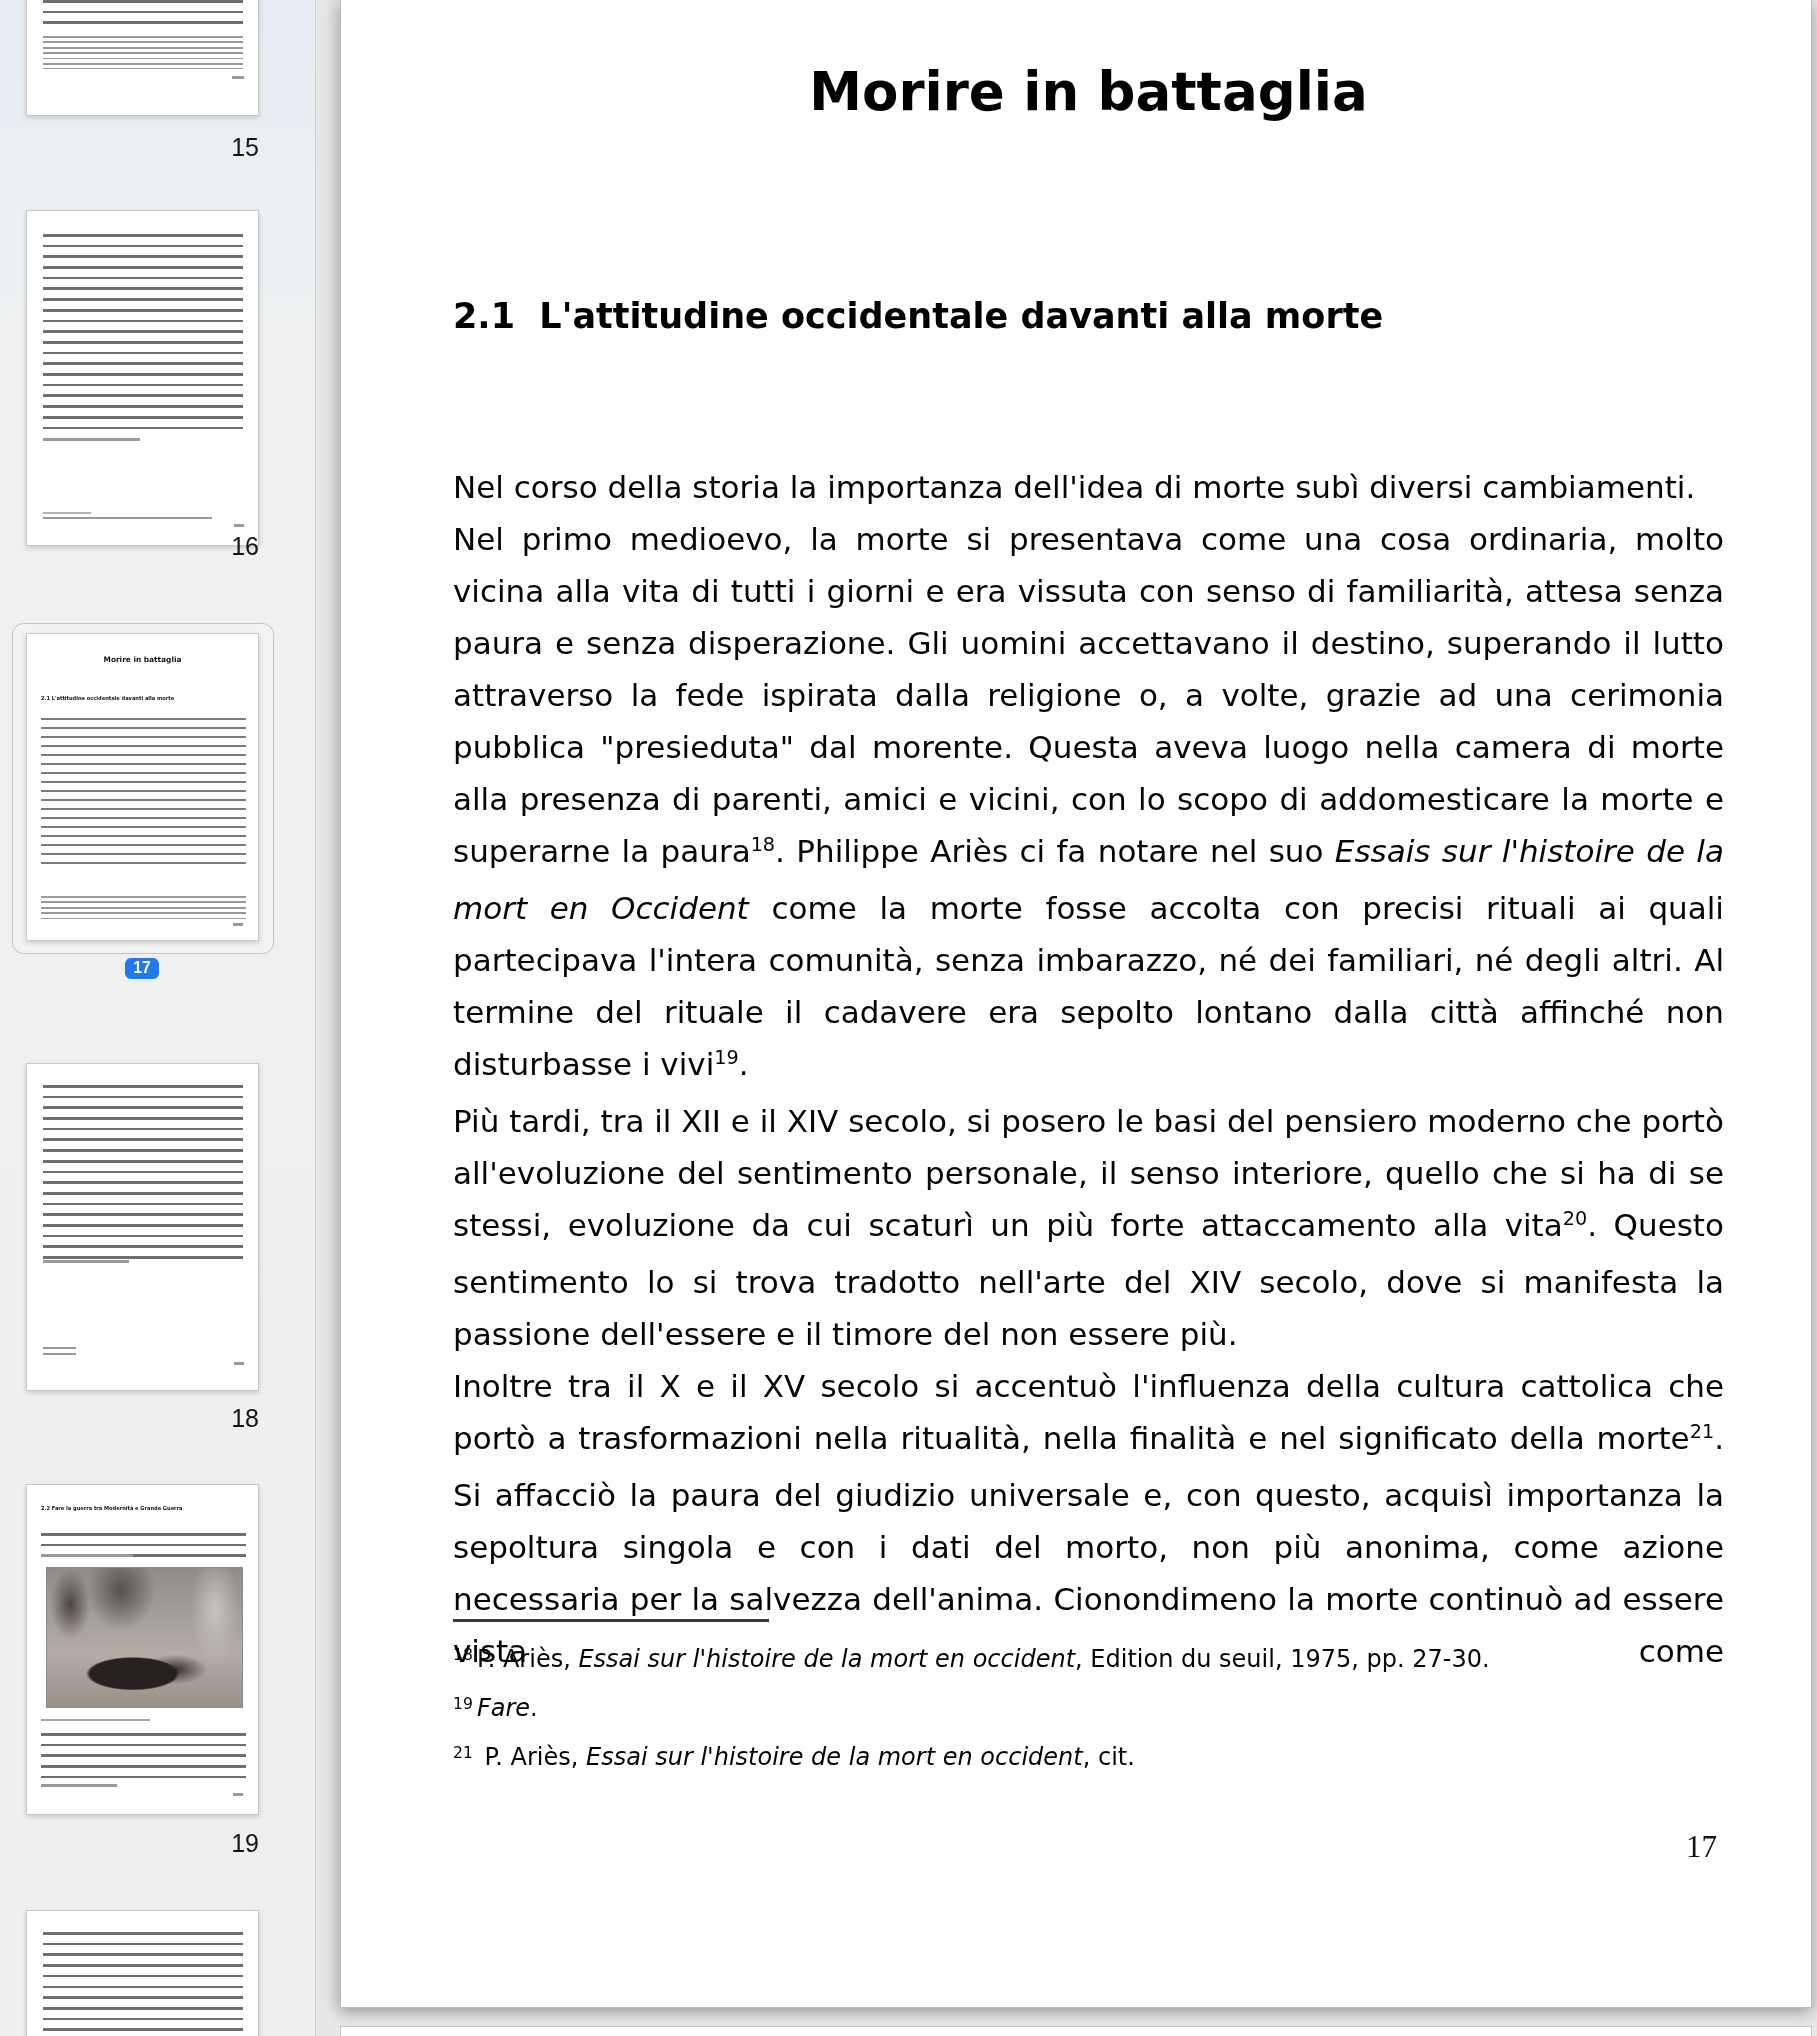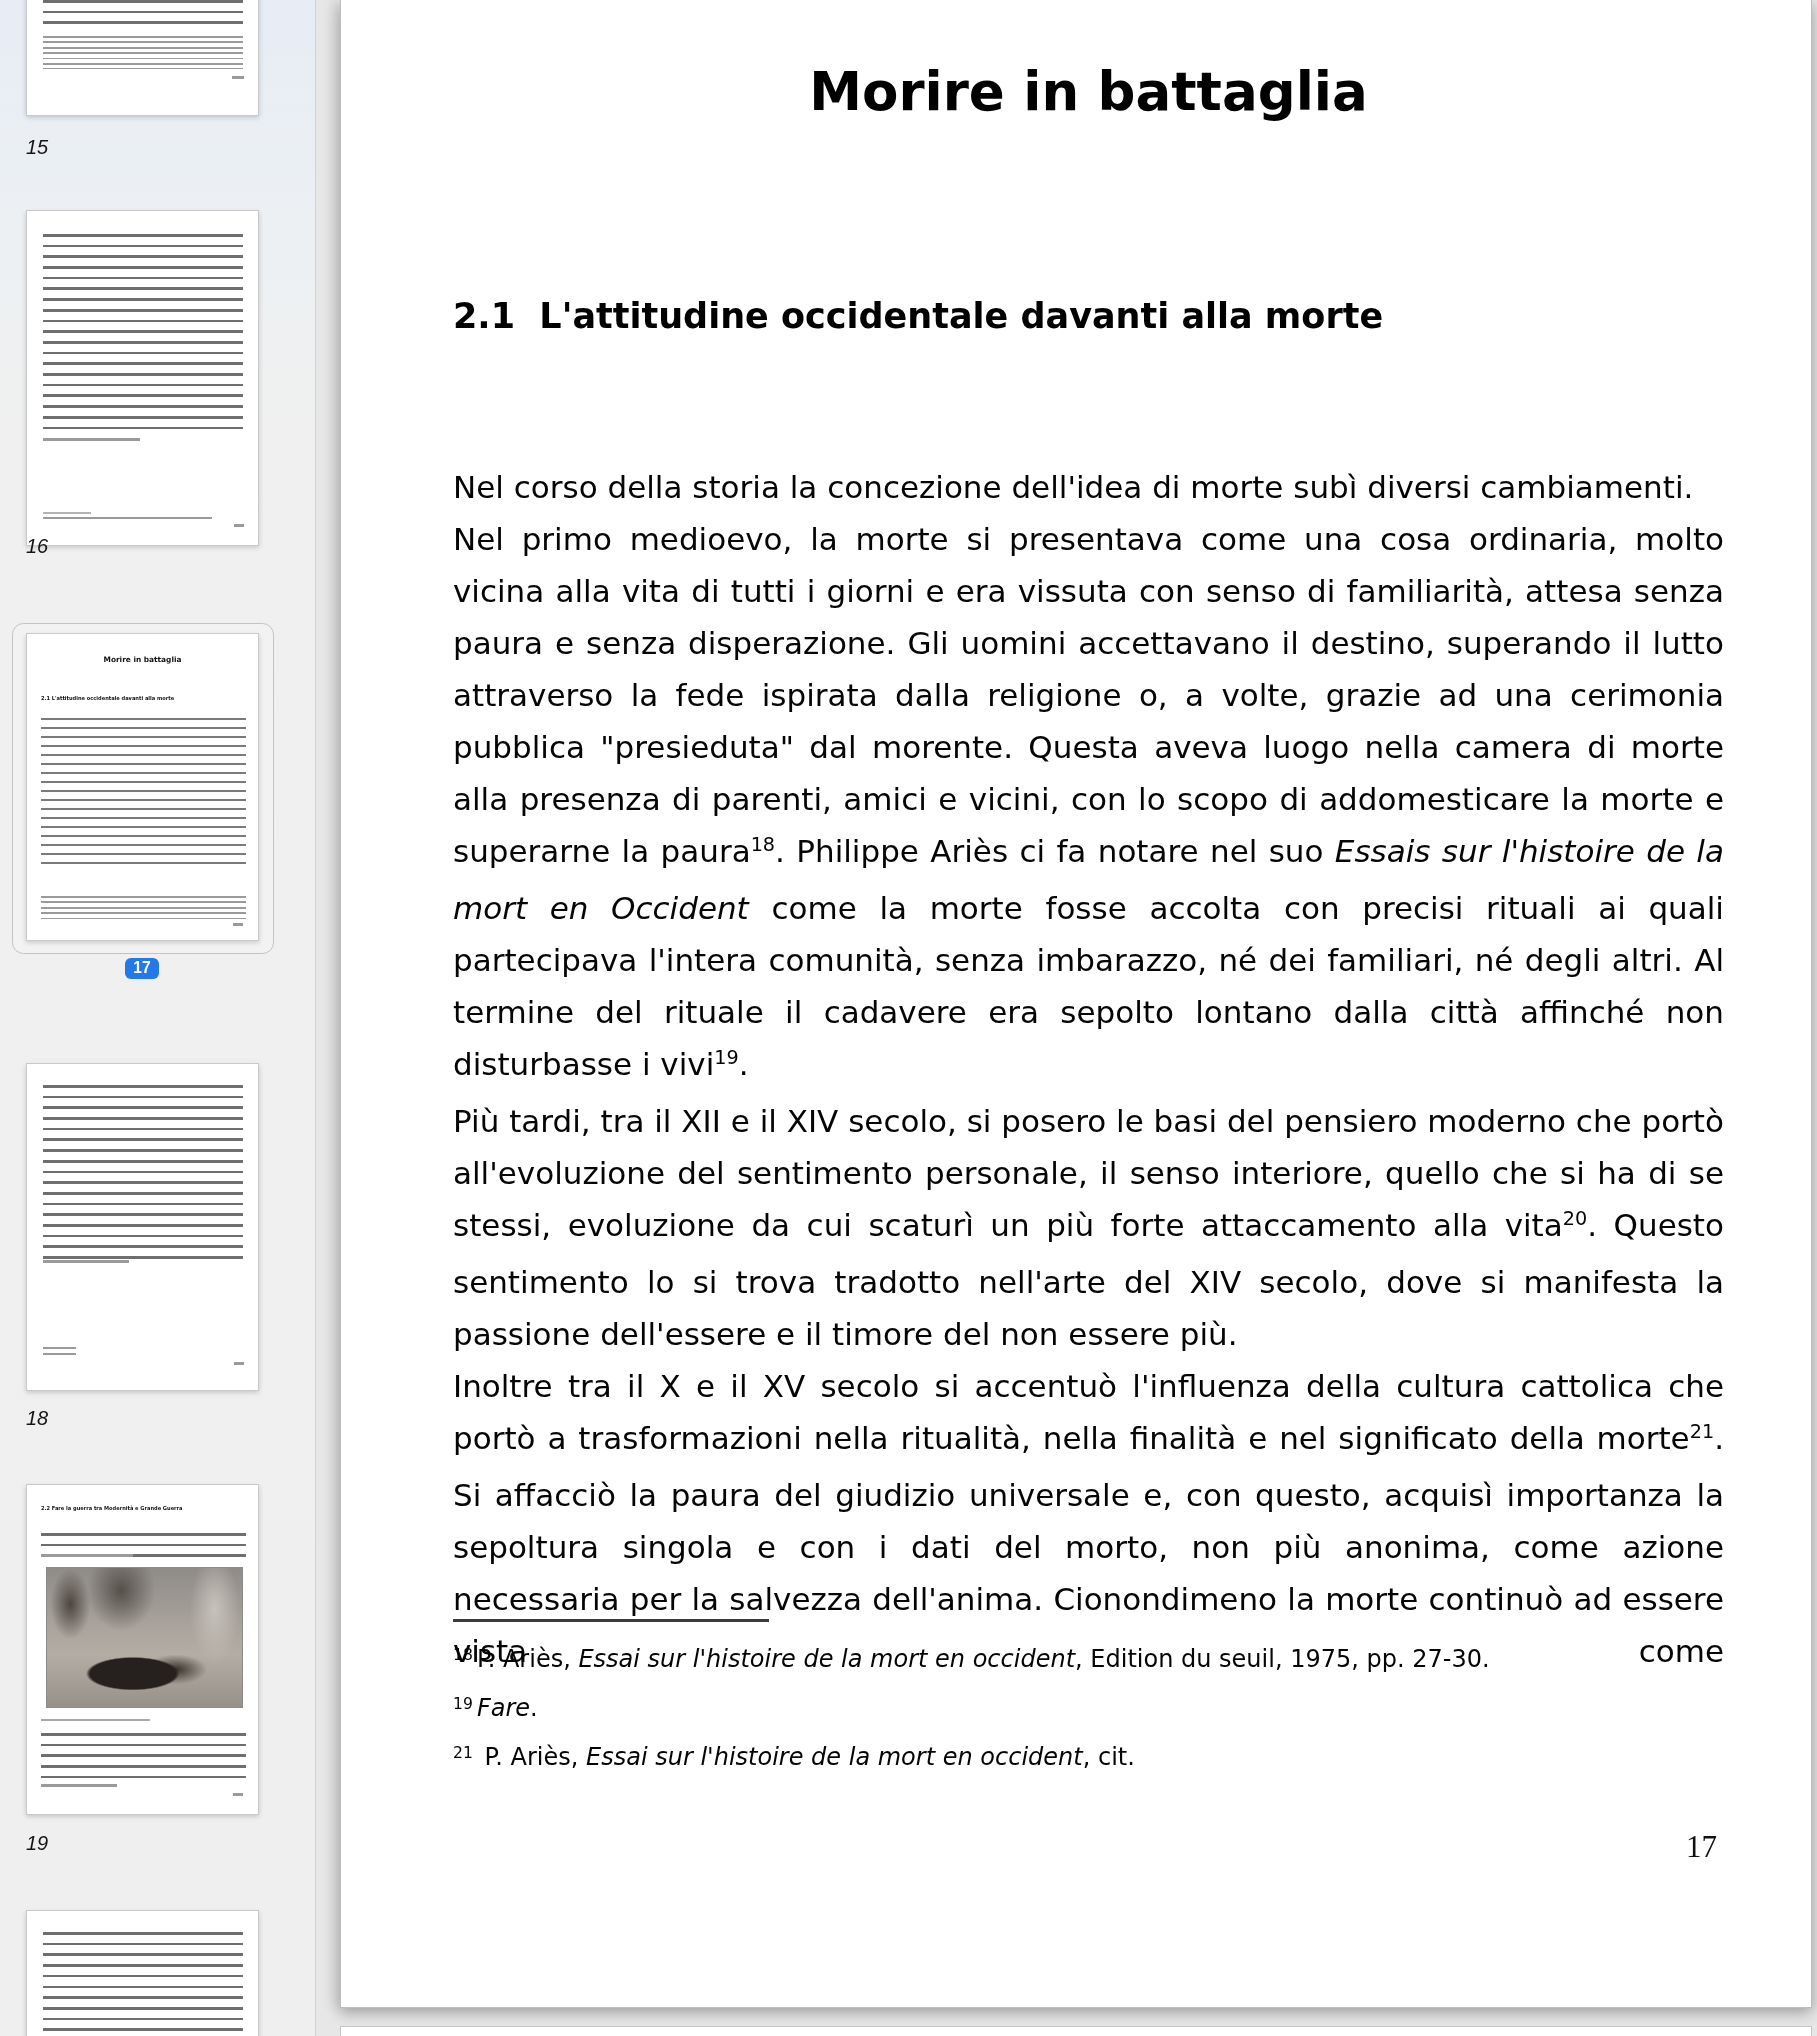--- a/index.html
+++ b/index.html
@@ -19,22 +19,22 @@
     position:absolute; left:26px; width:233px; background:#ffffff;
     border:0.8px solid #c9c9c9; box-sizing:border-box;
     box-shadow:0 1.6px 5px rgba(0,0,0,.18);
   }
   .tl { position:absolute; }
   .b  { background:repeating-linear-gradient(180deg,#6f6f6f 0 2.6px,transparent 2.6px 10.7px); }
   .b2 { background:repeating-linear-gradient(180deg,#7a7a7a 0 2.3px,transparent 2.3px 9px); }
   .s  { background:repeating-linear-gradient(180deg,#9a9a9a 0 1.8px,transparent 1.8px 5.4px); }
   .bar{ background:#9a9a9a; }
   .tlabel {
-    position:absolute; left:26px; width:233px; text-align:left;
-    font-family:"Liberation Sans", sans-serif; font-size:20px; line-height:30px; color:#141414;font-style:italic;
+    position:absolute; left:26px; width:233px; text-align:right;
+    font-family:"Liberation Sans", sans-serif; font-size:25px; line-height:30px; color:#141414;
   }
   .selbox {
     position:absolute; left:11.5px; width:262px; border-radius:11.5px;
     background:#f2f2f2; border:1.6px solid #c3c3c3; box-sizing:border-box;
   }
   .page-badge {
     position:absolute; left:125px; top:958px; width:34px; height:20.6px;
     background:#2379e8; border-radius:5.8px; color:#ffffff;
     font-family:"Liberation Sans", sans-serif; font-size:15.6px; font-weight:bold;
     text-align:center; line-height:20.6px;
@@ -155,21 +155,21 @@
   </div>
 </div>
 
 <div id="main">
 
   <div id="doc-page">
     <div id="doc-title">Morire in battaglia</div>
     <div id="doc-heading">2.1  L'attitudine occidentale davanti alla morte</div>
 
     <div id="doc-body">
-      <p>Nel corso della storia la concezione dell'idea di morte subì diversi cambiamenti.</p>
+      <p>Nel corso della storia la importanza dell'idea di morte subì diversi cambiamenti.</p>
       <p>Nel primo medioevo, la morte si presentava come una cosa ordinaria, molto vicina alla vita di tutti i giorni e era vissuta con senso di familiarità, attesa senza paura e senza disperazione. Gli uomini accettavano il destino, superando il lutto attraverso la fede ispirata dalla religione o, a volte, grazie ad una cerimonia pubblica "presieduta" dal morente. Questa aveva luogo nella camera di morte alla presenza di parenti, amici e vicini, con lo scopo di addomesticare la morte e superarne la paura<sup>18</sup>. Philippe Ariès ci fa notare nel suo <i>Essais sur l'histoire de la mort en Occident</i> come la morte fosse accolta con precisi rituali ai quali partecipava l'intera comunità, senza imbarazzo, né dei familiari, né degli altri. Al termine del rituale il cadavere era sepolto lontano dalla città affinché non disturbasse i vivi<sup>19</sup>.</p>
       <p>Più tardi, tra il XII e il XIV secolo, si posero le basi del pensiero moderno che portò all'evoluzione del sentimento personale, il senso interiore, quello che si ha di se stessi, evoluzione da cui scaturì un più forte attaccamento alla vita<sup>20</sup>. Questo sentimento lo si trova tradotto nell'arte del XIV secolo, dove si manifesta la passione dell'essere e il timore del non essere più.</p>
       <p class="justall">Inoltre tra il X e il XV secolo si accentuò l'influenza della cultura cattolica che portò a trasformazioni nella ritualità, nella finalità e nel significato della morte<sup>21</sup>. Si affacciò la paura del giudizio universale e, con questo, acquisì importanza la sepoltura singola e con i dati del morto, non più anonima, come azione necessaria per la salvezza dell'anima. Cionondimeno la morte continuò ad essere vista come</p>
     </div>
 
     <div id="fn-rule"></div>
 
     <div id="footnotes">
       <div class="fn"><sup>18</sup><span>P. Ariès, <i>Essai sur l'histoire de la mort en occident</i>, Edition du seuil, 1975, pp. 27-30.</span></div>
       <div class="fn"><sup>19</sup><span><i>Fare</i>.</span></div>

